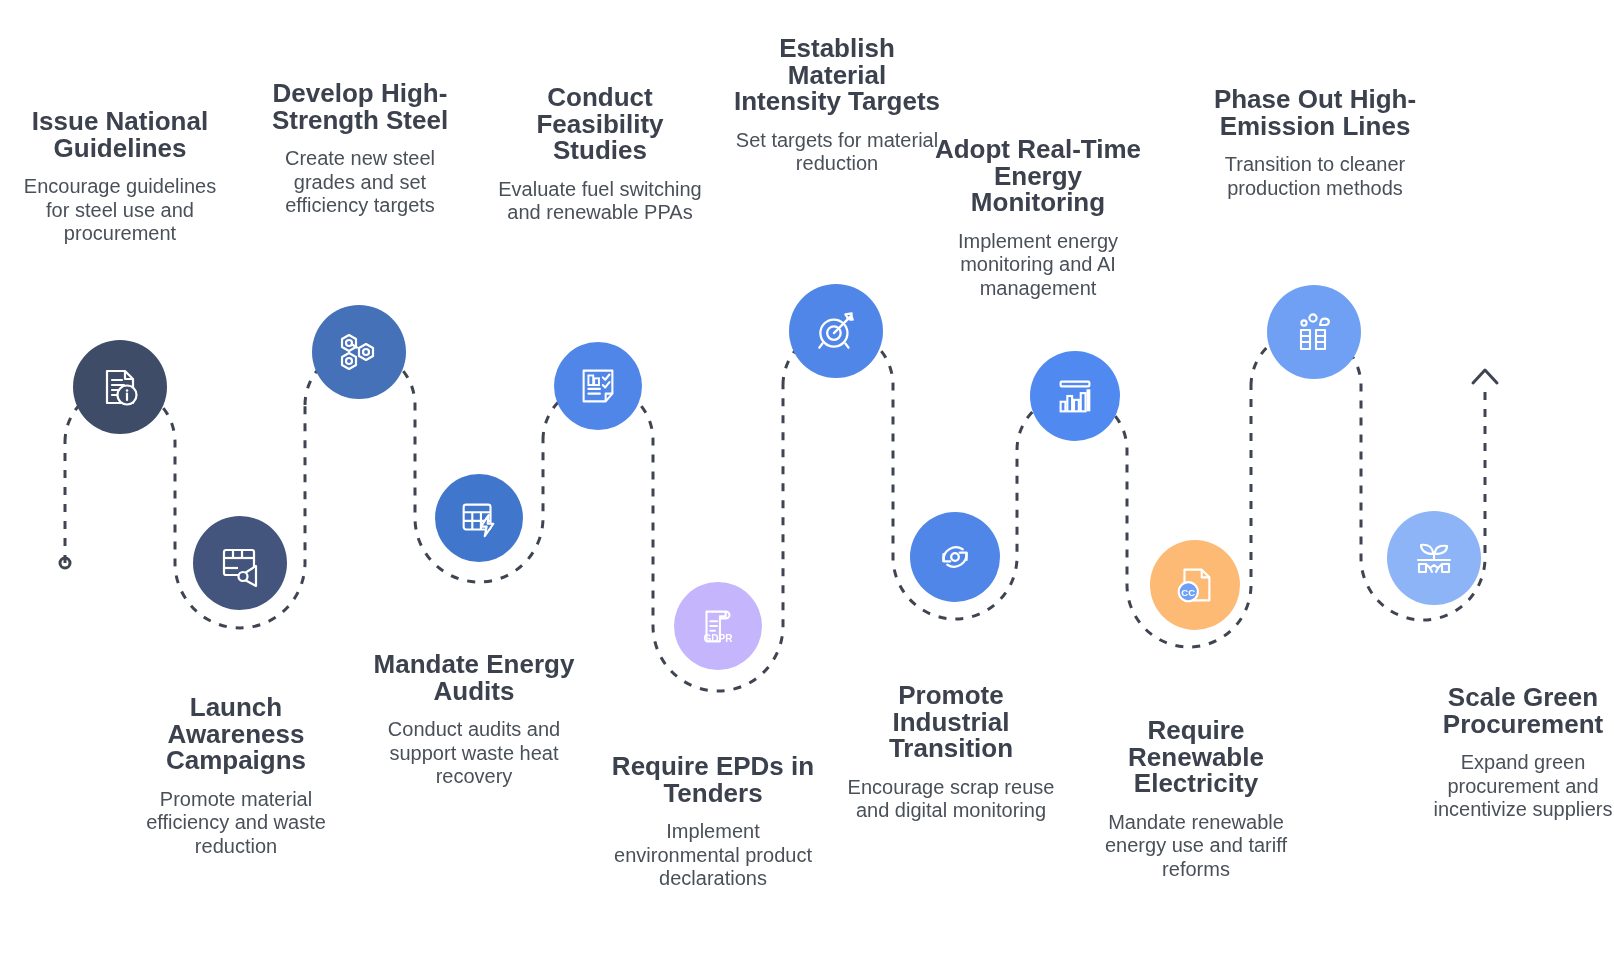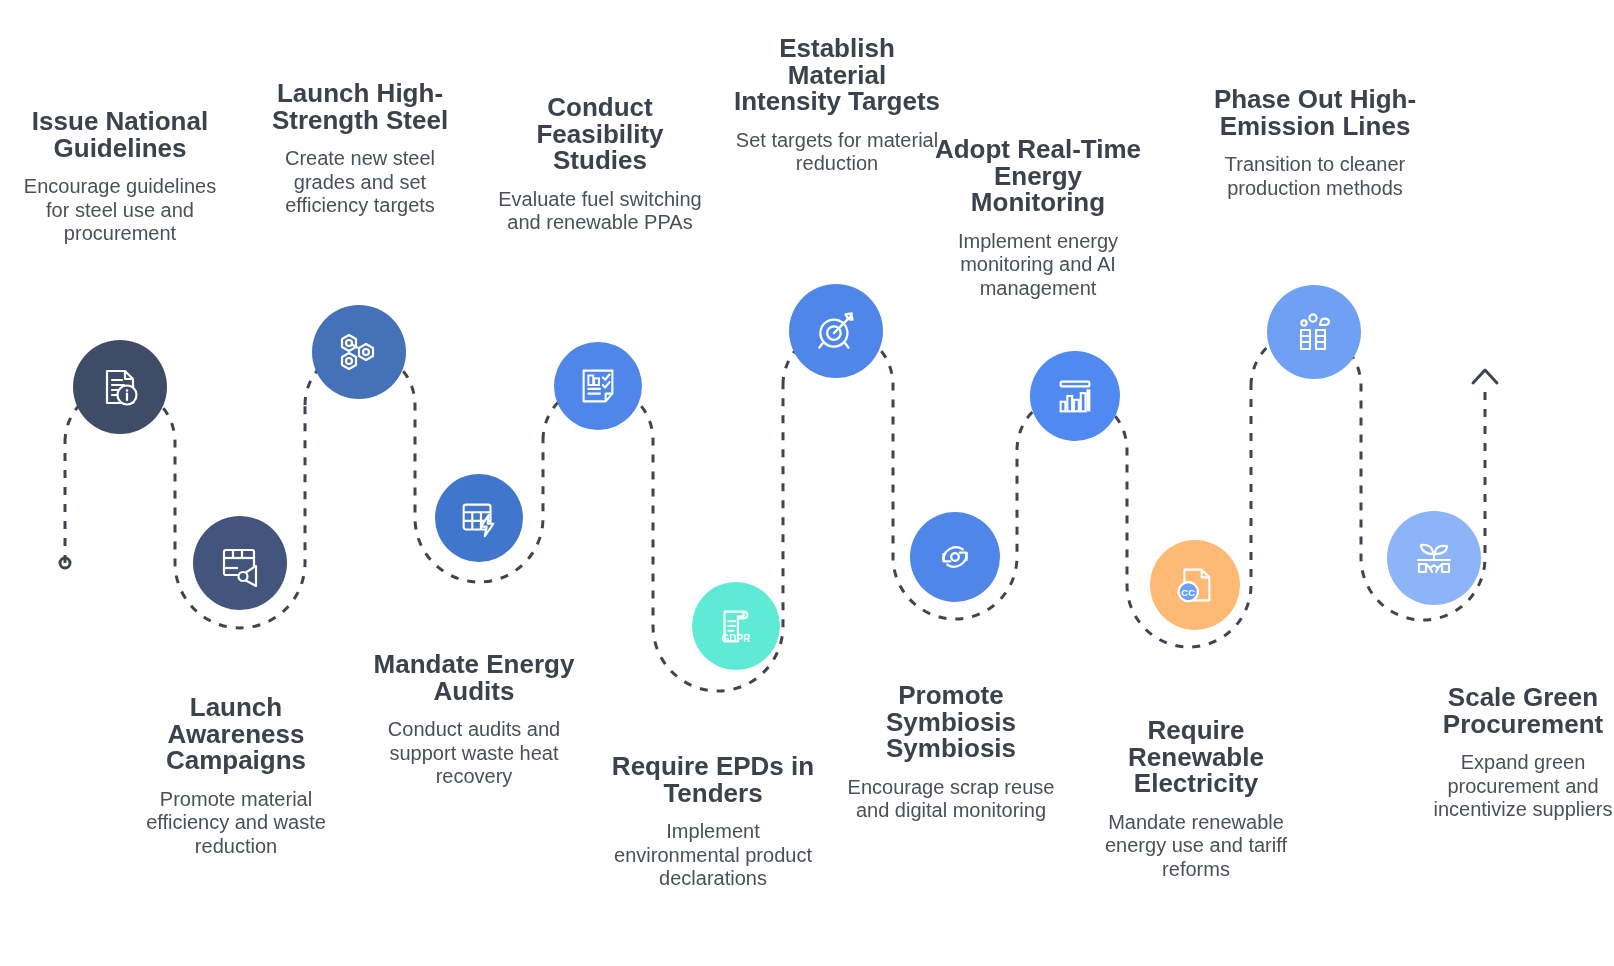--- a/index.html
+++ b/index.html
@@ -78,21 +78,21 @@
       <path d="M14 7 l7 4 v8 l-7 4 -7-4 v-8 z" fill="none" stroke="#fff" stroke-width="2.2" stroke-linejoin="round"></path>
       <circle cx="14" cy="15" r="3" fill="none" stroke="#fff" stroke-width="2.2"></circle>
       <path d="M14 25 l7 4 v8 l-7 4 -7-4 v-8 z" fill="none" stroke="#fff" stroke-width="2.2" stroke-linejoin="round"></path>
       <circle cx="14" cy="33" r="3" fill="none" stroke="#fff" stroke-width="2.2"></circle>
       <path d="M31 16 l7 4 v8 l-7 4 -7-4 v-8 z" fill="none" stroke="#fff" stroke-width="2.2" stroke-linejoin="round"></path>
       <circle cx="31" cy="24" r="3" fill="none" stroke="#fff" stroke-width="2.2"></circle>
       <path d="M17 16.5 l5 3" stroke="#fff" stroke-width="2.2" stroke-linecap="round"></path>
     </svg>
   </div>
   <div class="txt above" style="left:254px;top:80px;width:212px;">
-    <p class="ttl">Launch High-Strength Steel</p>
+    <p class="ttl">Develop High-Strength Steel</p>
     <p class="dsc">Create new steel grades and set efficiency targets</p>
   </div>
 
   <div class="bubble" style="left:435px;top:474px;width:88px;height:88px;background:#4077cd;">
     <svg width="46" height="46" viewBox="0 0 48 48">
       <rect x="8" y="10" width="28" height="26" rx="2.5" fill="none" stroke="#fff" stroke-width="2.2"></rect>
       <path d="M8 18 h28 M8 27 h28 M17 18 v18 M26 18 v18" stroke="#fff" stroke-width="2.2"></path>
       <path d="M34 21 l-8 12 h6 l-2 10 9 -13 h-6 z" fill="#4077cd" stroke="#fff" stroke-width="2.2" stroke-linejoin="round"></path>
     </svg>
   </div>
@@ -105,26 +105,26 @@
     <svg width="46" height="46" viewBox="0 0 48 48">
       <path d="M9 8 h30 v24 l-7 8 h-23 z" fill="none" stroke="#fff" stroke-width="2.2" stroke-linejoin="round"></path>
       <path d="M32 40 v-8 h7" fill="none" stroke="#fff" stroke-width="2.2" stroke-linejoin="round"></path>
       <rect x="14" y="13" width="5" height="10" fill="none" stroke="#fff" stroke-width="2"></rect>
       <rect x="20" y="16" width="5" height="7" fill="none" stroke="#fff" stroke-width="2"></rect>
       <path d="M14 27 h12 M14 32 h12" stroke="#fff" stroke-width="2.2" stroke-linecap="round"></path>
       <path d="M29 15 l2.5 2.5 L36 12" fill="none" stroke="#fff" stroke-width="2.2" stroke-linecap="round" stroke-linejoin="round"></path>
       <path d="M29 23 l2.5 2.5 L36 20" fill="none" stroke="#fff" stroke-width="2.2" stroke-linecap="round" stroke-linejoin="round"></path>
     </svg>
   </div>
-  <div class="txt above" style="left:494px;top:94px;width:212px;">
+  <div class="txt above" style="left:494px;top:84px;width:212px;">
     <p class="ttl">Conduct Feasibility Studies</p>
     <p class="dsc">Evaluate fuel switching and renewable PPAs</p>
   </div>
 
-  <div class="bubble" style="left:692px;top:582px;width:88px;height:88px;background:#5eead4;">
+  <div class="bubble" style="left:674px;top:582px;width:88px;height:88px;background:#c4b5fd;">
     <svg width="46" height="46" viewBox="0 0 48 48">
       <path d="M12 9 h20 v5 h-6 v26 h-14 z" fill="none" stroke="#fff" stroke-width="2.2" stroke-linejoin="round"></path>
       <path d="M32 9 a4 3.5 0 0 1 0 7 h-6" fill="none" stroke="#fff" stroke-width="2.2" stroke-linejoin="round"></path>
       <path d="M16 19 h7 M16 24 h7 M16 29 h5" stroke="#fff" stroke-width="2.2" stroke-linecap="round"></path>
       <text x="24" y="41" font-family="'Liberation Sans',sans-serif" font-size="10.5" font-weight="bold" fill="#fff" text-anchor="middle">GDPR</text>
     </svg>
   </div>
   <div class="txt below" style="left:606px;top:753px;width:214px;">
     <p class="ttl">Require EPDs in Tenders</p>
     <p class="dsc">Implement environmental product declarations</p>
@@ -148,21 +148,21 @@
   <div class="bubble" style="left:910px;top:512px;width:90px;height:90px;background:#4f86e8;">
     <svg width="46" height="46" viewBox="0 0 48 48">
       <path d="M12 28 a13 13 0 0 1 20 -12" fill="none" stroke="#fff" stroke-width="2.4" stroke-linecap="round"></path>
       <path d="M36 20 a13 13 0 0 1 -20 12" fill="none" stroke="#fff" stroke-width="2.4" stroke-linecap="round"></path>
       <path d="M12 21 v7.5 h7" fill="none" stroke="#fff" stroke-width="2.4" stroke-linecap="round" stroke-linejoin="round"></path>
       <path d="M36 27 v-7.5 h-7" fill="none" stroke="#fff" stroke-width="2.4" stroke-linecap="round" stroke-linejoin="round"></path>
       <circle cx="24" cy="24" r="4" fill="none" stroke="#fff" stroke-width="2.4"></circle>
     </svg>
   </div>
   <div class="txt below" style="left:845px;top:682px;width:212px;">
-    <p class="ttl">Promote Symbiosis Symbiosis</p>
+    <p class="ttl">Promote Industrial Transition</p>
     <p class="dsc">Encourage scrap reuse and digital monitoring</p>
   </div>
 
   <div class="bubble" style="left:1030px;top:351px;width:90px;height:90px;background:#5089f0;">
     <svg width="46" height="46" viewBox="0 0 48 48">
       <rect x="9" y="9" width="30" height="5" rx="1" fill="none" stroke="#fff" stroke-width="2.2"></rect>
       <rect x="9" y="30" width="5" height="10" fill="none" stroke="#fff" stroke-width="2.2"></rect>
       <rect x="16" y="24" width="5" height="16" fill="none" stroke="#fff" stroke-width="2.2"></rect>
       <rect x="23" y="28" width="5" height="12" fill="none" stroke="#fff" stroke-width="2.2"></rect>
       <rect x="30" y="21" width="5" height="19" fill="none" stroke="#fff" stroke-width="2.2"></rect>

